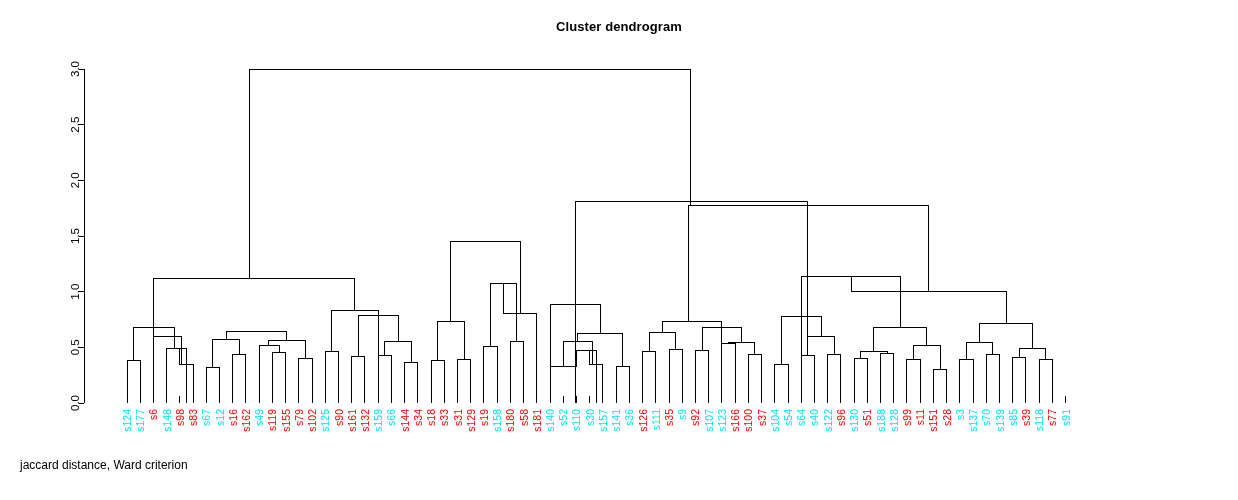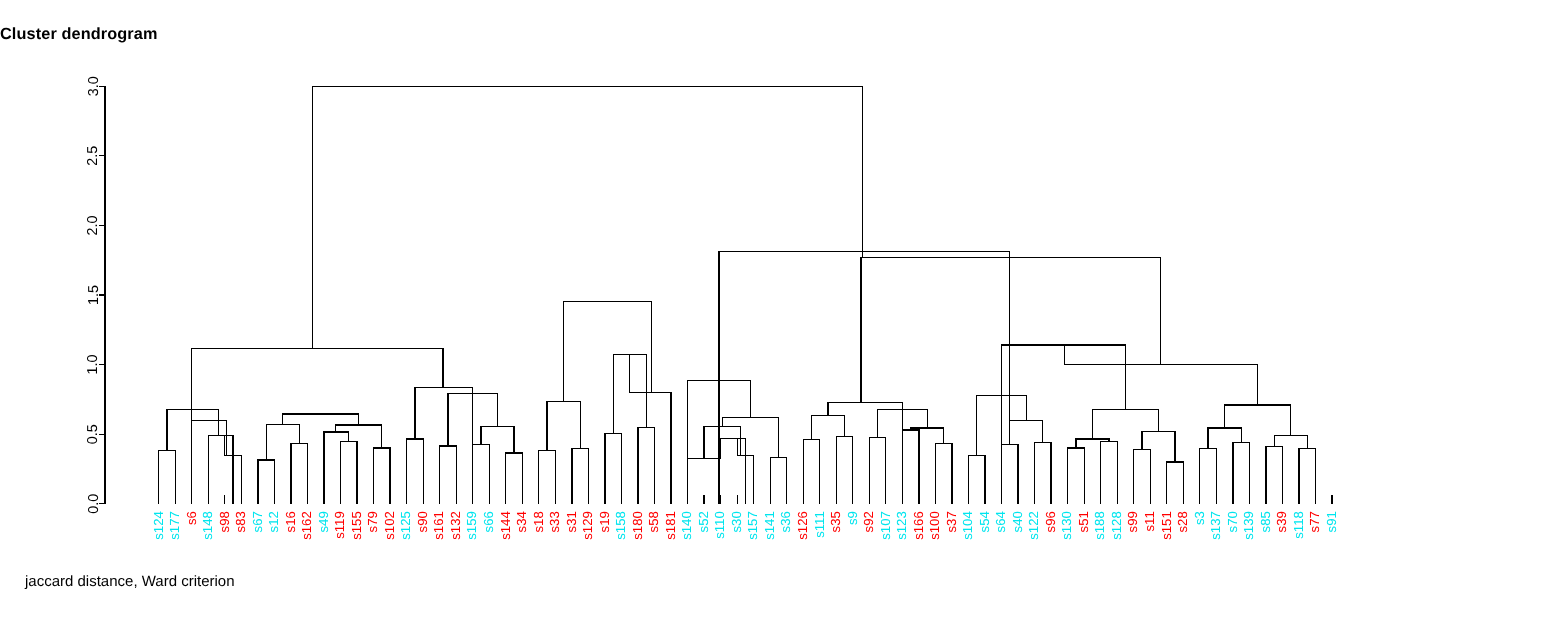--- a/index.html
+++ b/index.html
@@ -1,19 +1,19 @@
 <!DOCTYPE html>
 <html><head>
 <meta charset="utf-8">
 <style>
   html,body{margin:0;padding:0;background:#ffffff;}
   body{width:1238px;height:500px;overflow:hidden;
        font-family:"Liberation Sans", sans-serif;color:#000;}
   #root{position:relative;width:1238px;height:500px;background:#fff;}
-  #title{position:absolute;left:0;top:19px;width:1238px;text-align:left;
+  #title{position:absolute;left:0;top:19px;width:1238px;text-align:center;
          font-size:13px;font-weight:bold;letter-spacing:.1px;}
   #xlab{position:absolute;left:0;top:458px;width:1238px;text-align:left;
         font-size:12px;margin-left:20px;}
   #plot{position:absolute;left:0;top:0;width:1238px;height:500px;}
   svg{display:block;}
   .branch{stroke:#000;stroke-width:1;fill:none;shape-rendering:crispEdges;}
   .ytick-label{font-size:11.5px;fill:#000;font-family:"Liberation Sans",sans-serif;}
   .leaf-label{font-size:10.5px;font-family:"Liberation Sans",sans-serif;}
 </style>
 </head>

